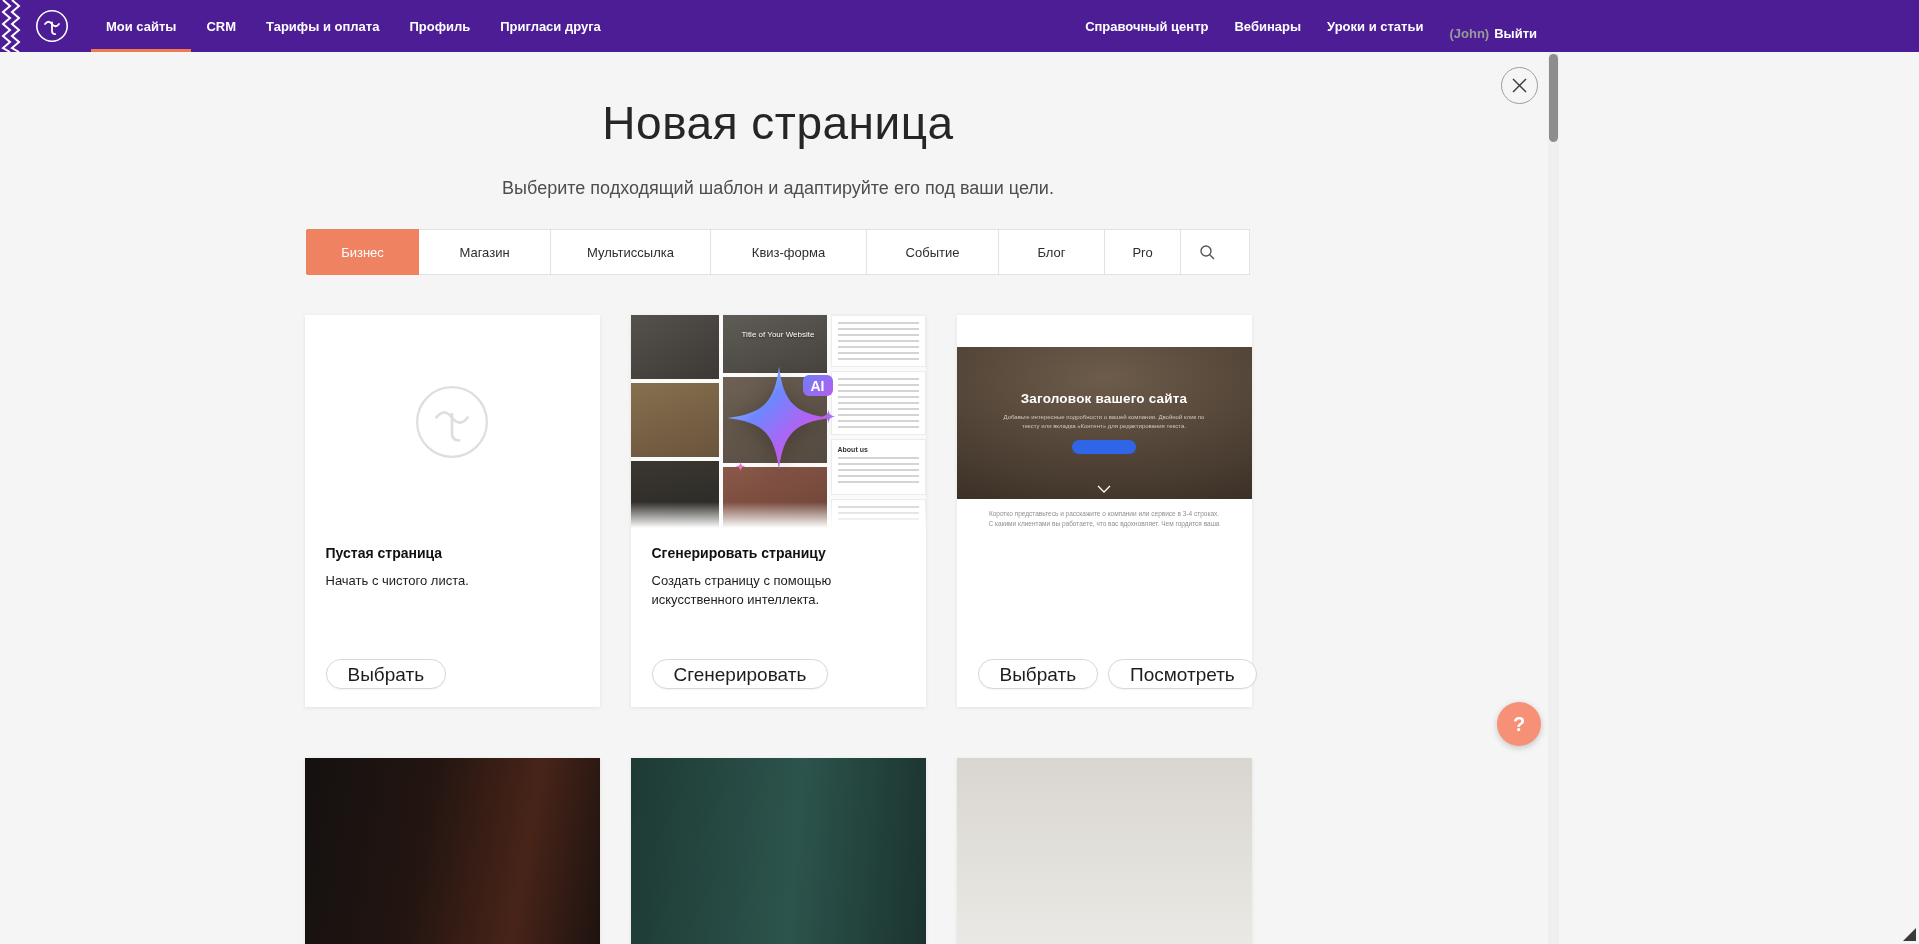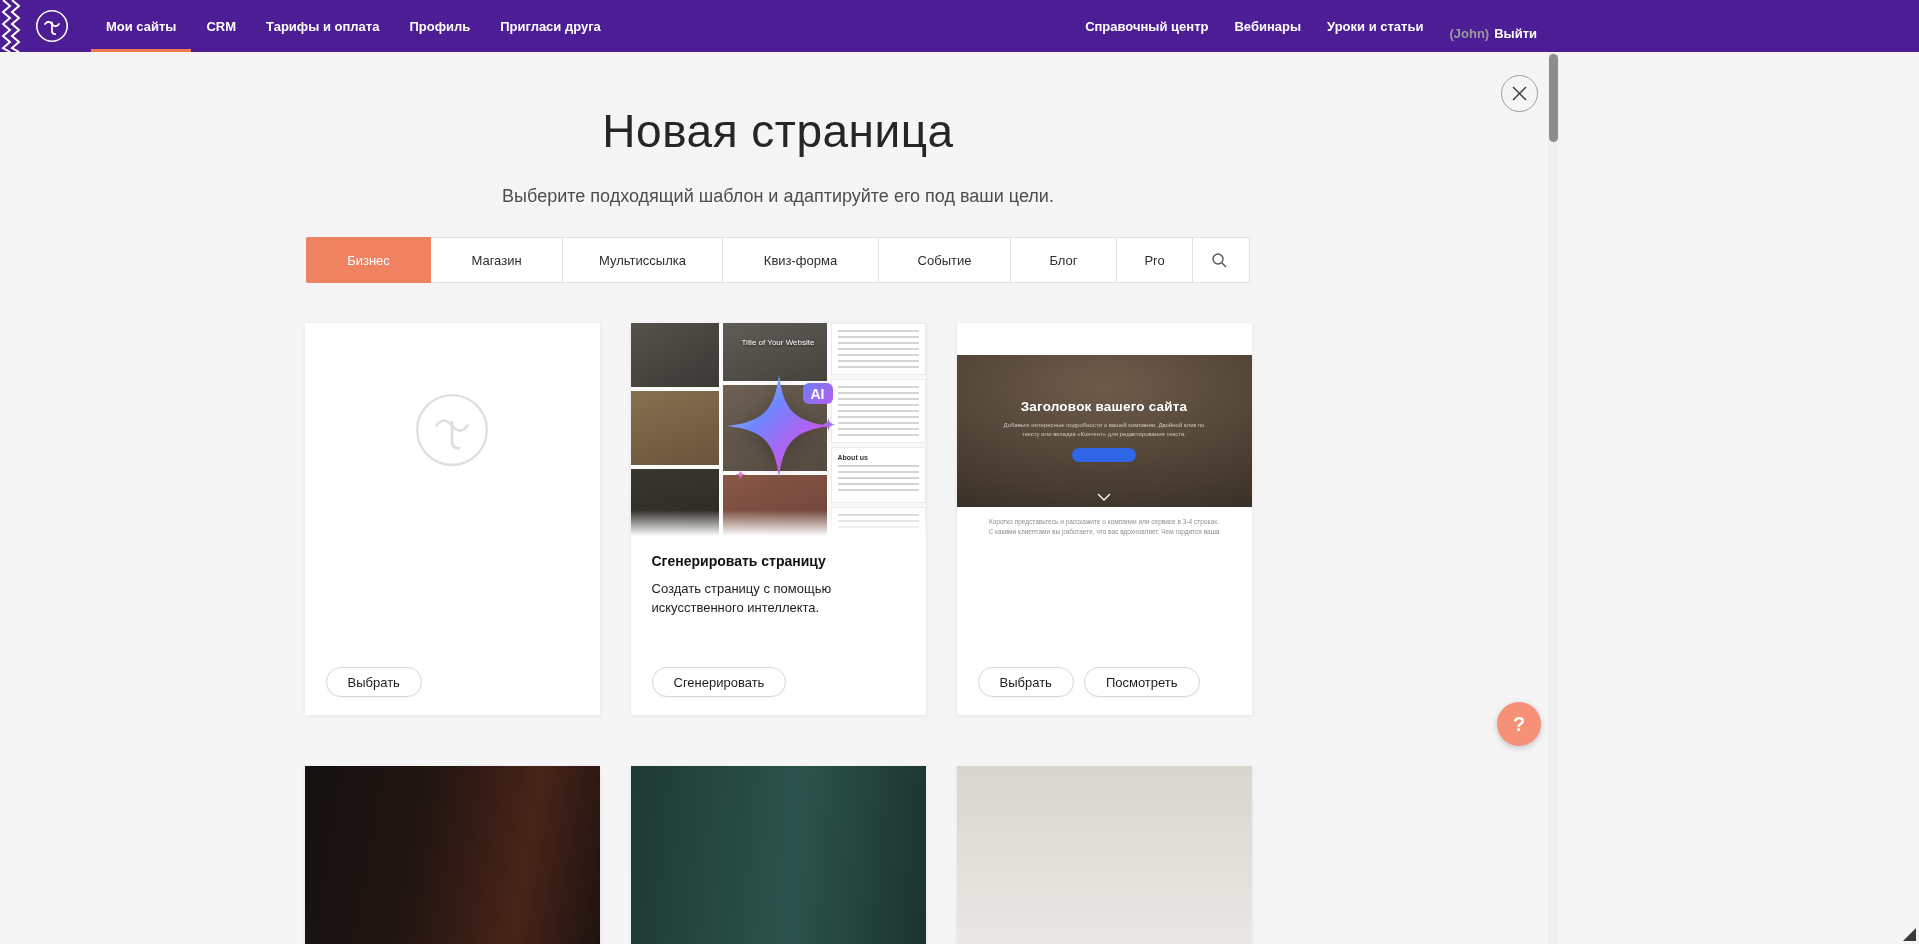--- a/index.html
+++ b/index.html
@@ -15,42 +15,42 @@
   .nav-left { margin-left:22px; }
   .nav-item { position:relative; height:52px; display:flex; align-items:center; padding:0 15px; color:#fff; font-size:13px; font-weight:bold; cursor:pointer; white-space:nowrap; }
   .nav-item.active::after { content:""; position:absolute; left:0; right:0; bottom:0; height:3px; background:#f0794f; }
   .nav-right { margin-left:auto; padding-right:6px; }
   .nav-right .nav-item { padding:0 13px; }
   .nav-session { display:flex; align-items:center; height:52px; padding:0 13px; cursor:pointer;margin-top:14px; }
   .nav-user { color:#9a9a9a; font-size:13px; font-weight:bold; margin-right:5px; }
   .nav-logout { color:#fff; font-size:13px; font-weight:bold; }
 
   
-  .main { position:absolute; top:48px; left:0; width:1556px; height:892px; }
+  .main { position:absolute; top:40px; left:0; width:1556px; height:892px; }
   .close-btn { position:absolute; top:27px; left:1501px; width:37px; height:37px; border:1px solid #9e9e9e; border-radius:50%; background:transparent; display:flex; align-items:center; justify-content:center; cursor:pointer; }
   .page-title { margin-top:56px; text-align:center; font-size:46px; font-weight:300; color:#262626; letter-spacing:.5px; }
   .page-subtitle { margin-top:28px; text-align:center; font-size:18px; font-weight:300; color:#4d4d4d; }
 
   
   .tabs { width:944px; margin:30px auto 0; display:flex; border:1px solid #e2e2e2; background:#fff; height:46px; }
   .tab { border-right:1px solid #e2e2e2; display:flex; align-items:center; justify-content:center; font-size:13px; color:#2e2e2e; cursor:pointer; }
   .tab:last-child { border-right:none; }
   .tab.active { background:#ef8261; border-right-color:#ef8261; color:#fff;
                 box-shadow:0 -1px 0 #ef8261, 0 1px 0 #ef8261, -1px 0 0 #ef8261; }
 
   
   .cards { width:947px; margin:40px auto 0; display:flex; gap:31px; }
   .cards.row2 { margin-top:51px; }
   .card { width:295px; height:392px; background:#fff; box-shadow:0 1px 4px rgba(0,0,0,.08); display:flex; flex-direction:column; position:relative; }
   .preview { height:213px; position:relative; overflow:hidden; cursor:pointer; background:#fff; }
   .card-body { padding:17px 21px 0; }
   .card-title { font-size:14px; font-weight:bold; color:#111; }
   .card-desc { margin-top:11px; font-size:13px; line-height:1.45; color:#1d1d1d; }
   .card-actions { position:absolute; left:21px; bottom:18px; display:flex; gap:10px; }
-  .btn { height:30px; padding:4px 21px; border:1px solid #d8d8d8; border-radius:16px; background:#fff; font-size:13px; color:#1d1d1d; cursor:pointer; box-shadow:0 1px 2px rgba(0,0,0,.05); font-family:inherit; }
+  .btn { height:30px; padding:4px 21px; border:1px solid #d8d8d8; border-radius:16px; background:#fff; font-size:19px; color:#1d1d1d; cursor:pointer; box-shadow:0 1px 2px rgba(0,0,0,.05); font-family:inherit; }
 
   
   .blank-preview { display:flex; align-items:center; justify-content:center; }
 
   
   .collage { background:#fafafa; }
   .ph { position:absolute; }
   .panel { position:absolute; background:#fff; border:1px solid #ececec; padding:6px; }
   .lines { height:100%; background:repeating-linear-gradient(to bottom,#d4d4d4 0 2px,transparent 2px 6px); }
   .panel-heading { font-size:7px; font-weight:bold; color:#333; margin-bottom:4px; }
@@ -118,21 +118,21 @@
     <svg width="15" height="15" viewBox="0 0 15 15">
       <line x1="1" y1="1" x2="14" y2="14" stroke="#3a3a3a" stroke-width="1.4"></line>
       <line x1="14" y1="1" x2="1" y2="14" stroke="#3a3a3a" stroke-width="1.4"></line>
     </svg>
   </button>
 
   <h1 class="page-title">Новая страница</h1>
   <p class="page-subtitle">Выберите подходящий шаблон и адаптируйте его под ваши цели.</p>
 
   <div class="tabs">
-    <div class="tab active" style="width:124px">Бизнес</div>
+    <div class="tab active" style="width:112px">Бизнес</div>
     <div class="tab" style="width:132px">Магазин</div>
     <div class="tab" style="width:160px">Мультиссылка</div>
     <div class="tab" style="width:156px">Квиз-форма</div>
     <div class="tab" style="width:132px">Событие</div>
     <div class="tab" style="width:106px">Блог</div>
     <div class="tab" style="width:76px">Pro</div>
     <div class="tab" style="width:52px">
       <svg width="16" height="16" viewBox="0 0 16 16">
         <circle cx="7" cy="7" r="5" fill="none" stroke="#555" stroke-width="1.4"></circle>
         <line x1="10.8" y1="10.8" x2="15" y2="15" stroke="#555" stroke-width="1.4"></line>
@@ -143,20 +143,24 @@
   <div class="cards">
 
     <div class="card">
       <div class="preview blank-preview">
         <svg width="76" height="76" viewBox="0 0 34 34">
           <circle cx="17" cy="17" r="15.6" fill="none" stroke="#dedede" stroke-width="1"></circle>
           <path d="M10,15 q3.5,-4.5 7,0 q3.5,4.5 7,0" fill="none" stroke="#dedede" stroke-width="1.2" stroke-linecap="round"></path>
           <path d="M17,13.5 v8.5 q0,3.2 3.2,3.2" fill="none" stroke="#dedede" stroke-width="1.2" stroke-linecap="round"></path>
         </svg>
       </div>
+      <div class="card-body">
+        <div class="card-title">Пустая страница</div>
+        <div class="card-desc">Начать с чистого листа.</div>
+      </div>
       <div class="card-actions">
         <button class="btn">Выбрать</button>
       </div>
     </div>
 
     <div class="card">
       <div class="preview collage">
         <div class="ph" style="left:0;top:0;width:88px;height:64px;background:linear-gradient(150deg,#55514b,#3c3936)"></div>
         <div class="ph" style="left:0;top:68px;width:88px;height:74px;background:linear-gradient(160deg,#85704f,#6a543c)"></div>
         <div class="ph" style="left:0;top:146px;width:88px;height:67px;background:linear-gradient(170deg,#3a3731,#2a2823)"></div>

